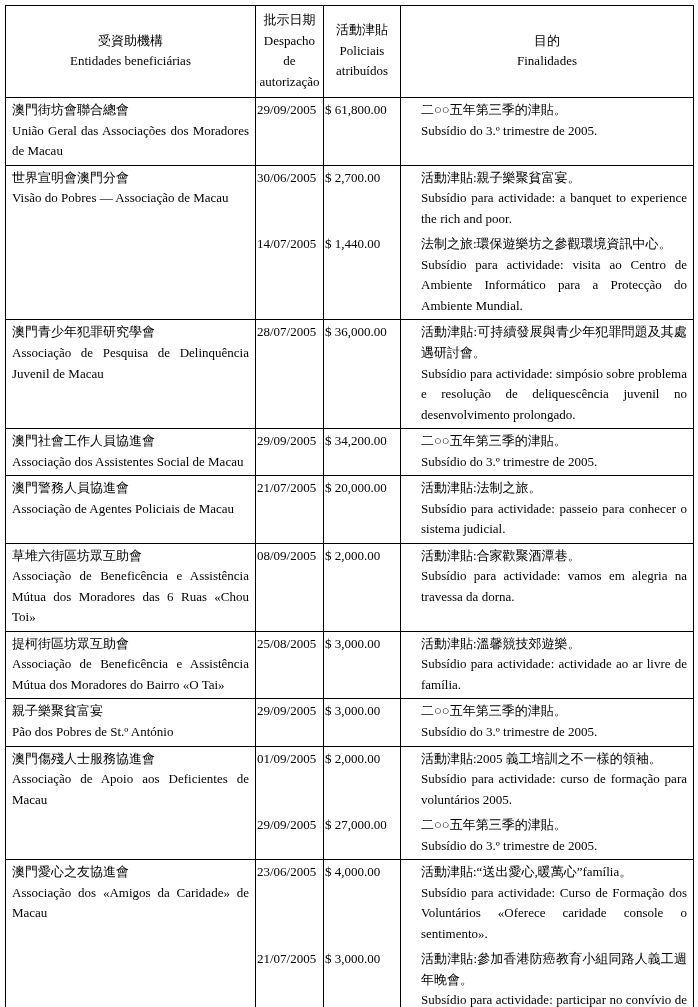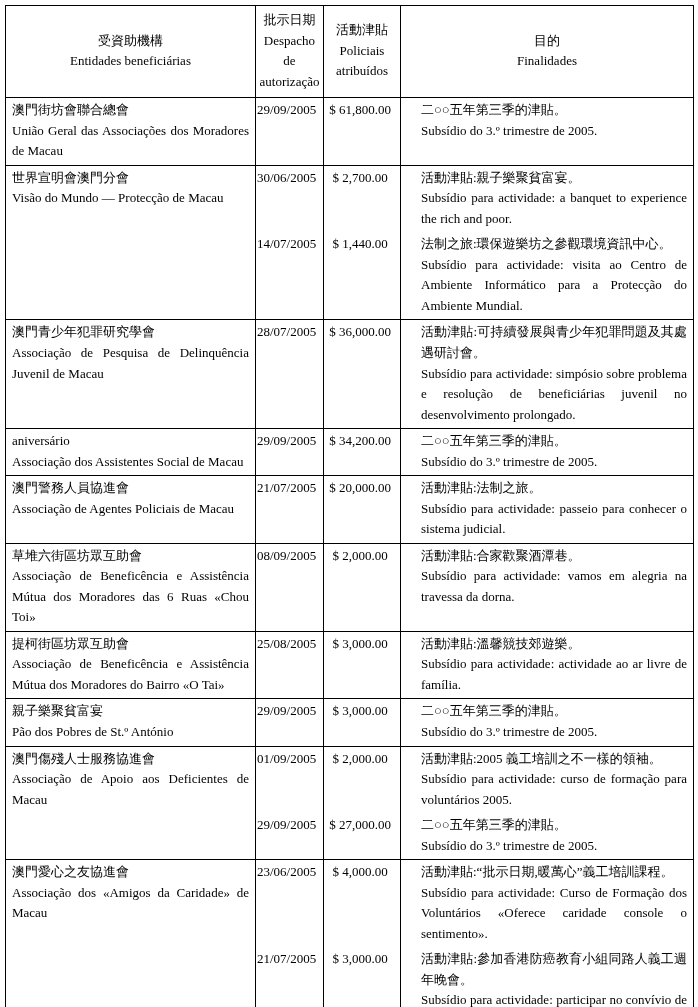--- a/index.html
+++ b/index.html
@@ -34,21 +34,21 @@
   }
   thead th {
     border-bottom: 1px solid #000;
     text-align: center;
     padding: 4px 2px 5px 2px;
     vertical-align: middle;
   }
   tbody tr.gs td { border-top: 1px solid #000; }
   td.c-entity { text-align: justify; }
   td.c-date   { text-align: left; padding: 2px 1px 3px 1px; white-space: nowrap; }
-  td.c-amount { text-align: center; padding: 2px 5px 3px 1px; white-space: nowrap; }
+  td.c-amount { text-align: left; padding: 2px 5px 3px 1px; white-space: nowrap; }
   td.c-purpose{ text-align: justify; padding-left: 20px; }
   td div, th div { min-height: 0; }
 </style>
 </head>
 <body>
 
 <div class="page">
   <table class="gazette">
     <colgroup>
       <col style="width:250px">
@@ -87,21 +87,21 @@
           <td class="c-date">29/09/2005</td>
           <td class="c-amount">$ 61,800.00</td>
           <td class="c-purpose">
             <div>二○○五年第三季的津貼。</div>
             <div>Subsídio do 3.º trimestre de 2005.</div>
           </td>
         </tr>
         <tr class="gs">
           <td class="c-entity" rowspan="2">
             <div>世界宣明會澳門分會</div>
-            <div>Visão do Mundo — Protecção de Macau</div>
+            <div>Visão do Pobres — Associação de Macau</div>
           </td>
           <td class="c-date">30/06/2005</td>
           <td class="c-amount">$ 2,700.00</td>
           <td class="c-purpose">
             <div>活動津貼:親子樂聚貧富宴。</div>
             <div>Subsídio para actividade: a banquet to experience the rich and poor.</div>
           </td>
         </tr>
         <tr>
           <td class="c-date">14/07/2005</td>
@@ -113,26 +113,26 @@
         </tr>
         <tr class="gs">
           <td class="c-entity" rowspan="1">
             <div>澳門青少年犯罪研究學會</div>
             <div>Associação de Pesquisa de Delinquência Juvenil de Macau</div>
           </td>
           <td class="c-date">28/07/2005</td>
           <td class="c-amount">$ 36,000.00</td>
           <td class="c-purpose">
             <div>活動津貼:可持續發展與青少年犯罪問題及其處遇研討會。</div>
-            <div>Subsídio para actividade: simpósio sobre problema e resolução de beneficiárias juvenil no desenvolvimento prolongado.</div>
-          </td>
-        </tr>
-        <tr class="gs">
-          <td class="c-entity" rowspan="1">
-            <div>aniversário</div>
+            <div>Subsídio para actividade: simpósio sobre problema e resolução de deliquescência juvenil no desenvolvimento prolongado.</div>
+          </td>
+        </tr>
+        <tr class="gs">
+          <td class="c-entity" rowspan="1">
+            <div>澳門社會工作人員協進會</div>
             <div>Associação dos Assistentes Social de Macau</div>
           </td>
           <td class="c-date">29/09/2005</td>
           <td class="c-amount">$ 34,200.00</td>
           <td class="c-purpose">
             <div>二○○五年第三季的津貼。</div>
             <div>Subsídio do 3.º trimestre de 2005.</div>
           </td>
         </tr>
         <tr class="gs">
@@ -204,21 +204,21 @@
           </td>
         </tr>
         <tr class="gs">
           <td class="c-entity" rowspan="4">
             <div>澳門愛心之友協進會</div>
             <div>Associação dos «Amigos da Caridade» de Macau</div>
           </td>
           <td class="c-date">23/06/2005</td>
           <td class="c-amount">$ 4,000.00</td>
           <td class="c-purpose">
-            <div>活動津貼:“批示日期,暖萬心”義工培訓課程。</div>
+            <div>活動津貼:“送出愛心,暖萬心”família。</div>
             <div>Subsídio para actividade: Curso de Formação dos Voluntários «Oferece caridade console o sentimento».</div>
           </td>
         </tr>
         <tr>
           <td class="c-date">21/07/2005</td>
           <td class="c-amount">$ 3,000.00</td>
           <td class="c-purpose">
             <div>活動津貼:參加香港防癌教育小組同路人義工週年晚會。</div>
             <div>Subsídio para actividade: participar no convívio de confraternização do aniversário da Associação dos Voluntários Tong Lou Ian.</div>
           </td>

